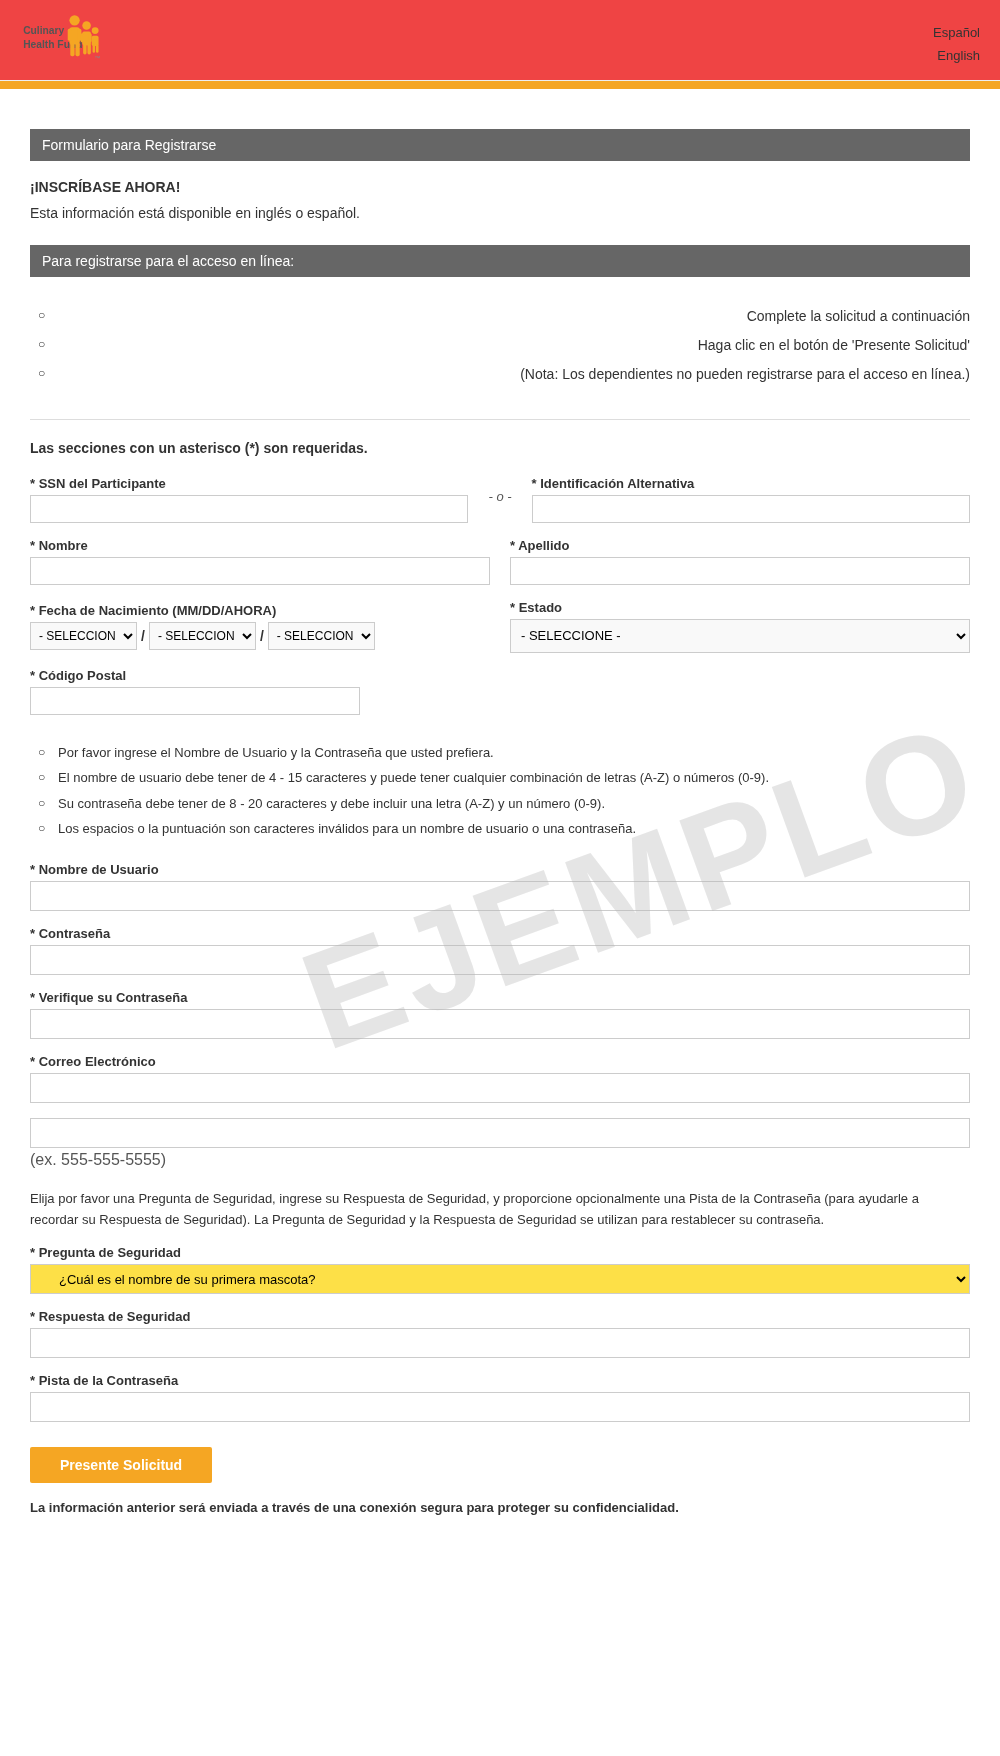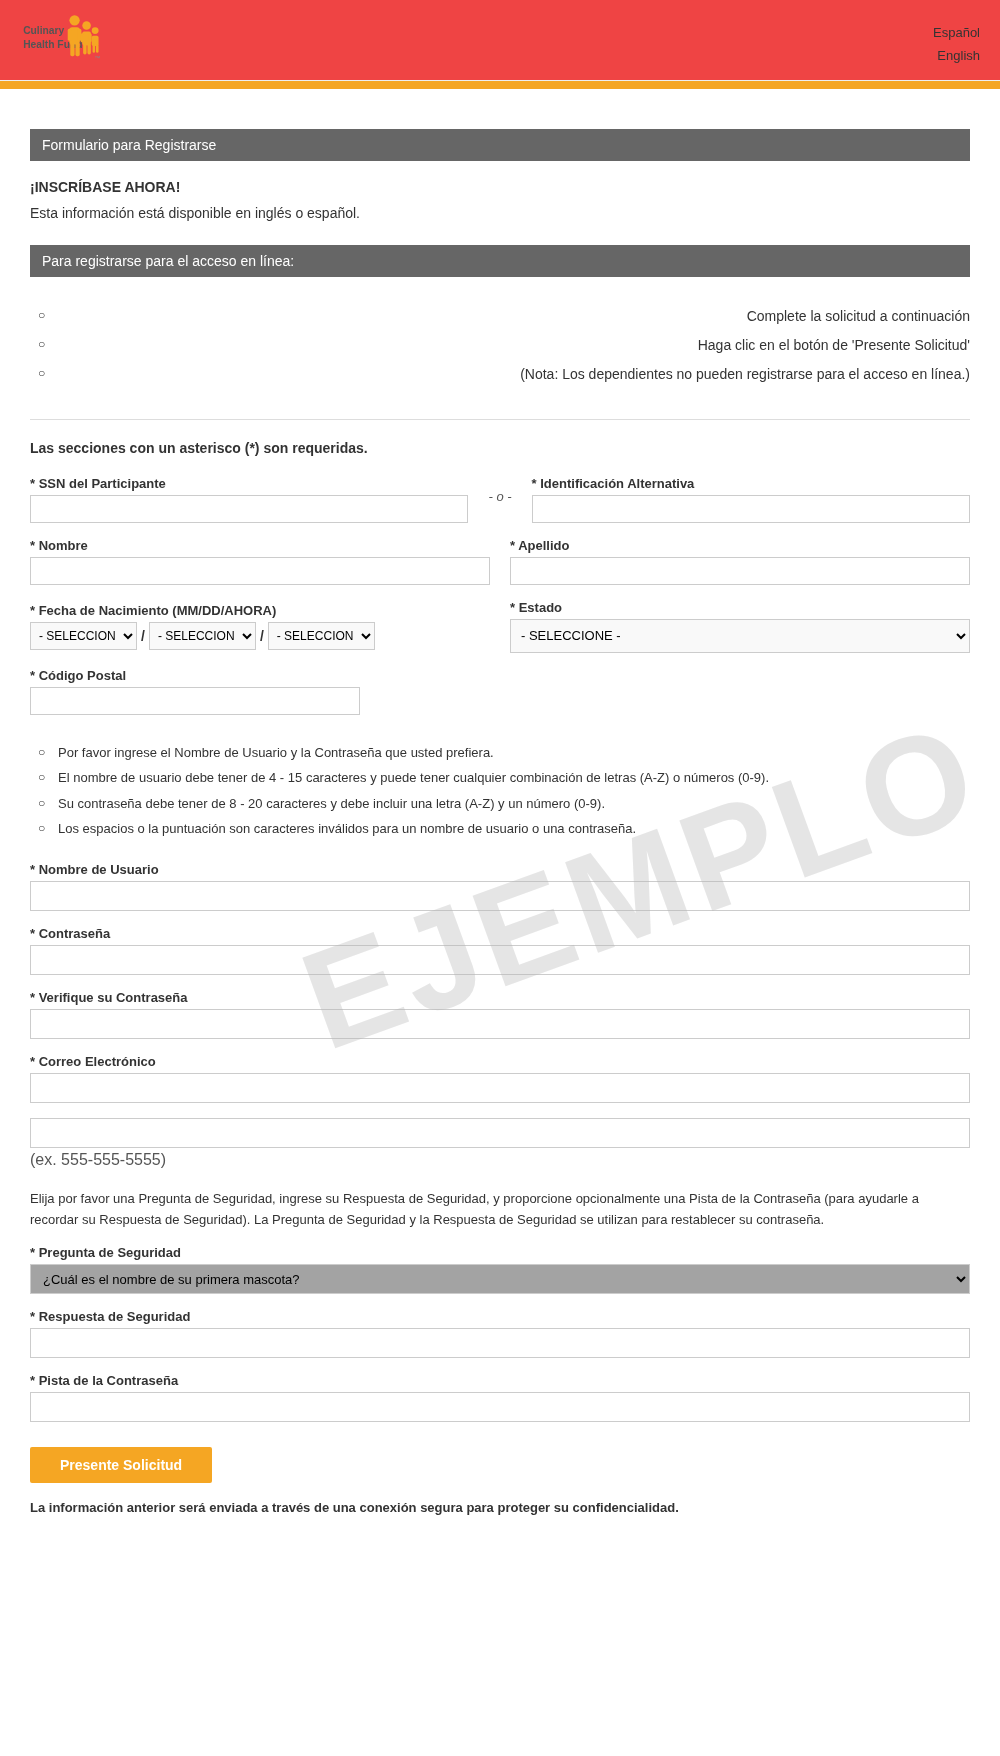--- a/index.html
+++ b/index.html
@@ -211,24 +211,24 @@
     
     .security-intro {
       font-size: 13px;
       line-height: 1.6;
       margin: 20px 0 15px 0;
     }
     
     .full-width-select {
       width: 100%;
       border: 1px solid #ccc;
-      padding: 5px 8px;
+      padding: 5px 24px;
       font-size: 13px;
       height: 30px;
-      background: #a3a3a3;
+      background: #fde047;
       cursor: pointer;
     }
     
     .submit-section {
       margin-top: 25px;
       margin-bottom: 15px;
     }
     .submit-btn {
       background: #f5a623;
       color: #fff;

